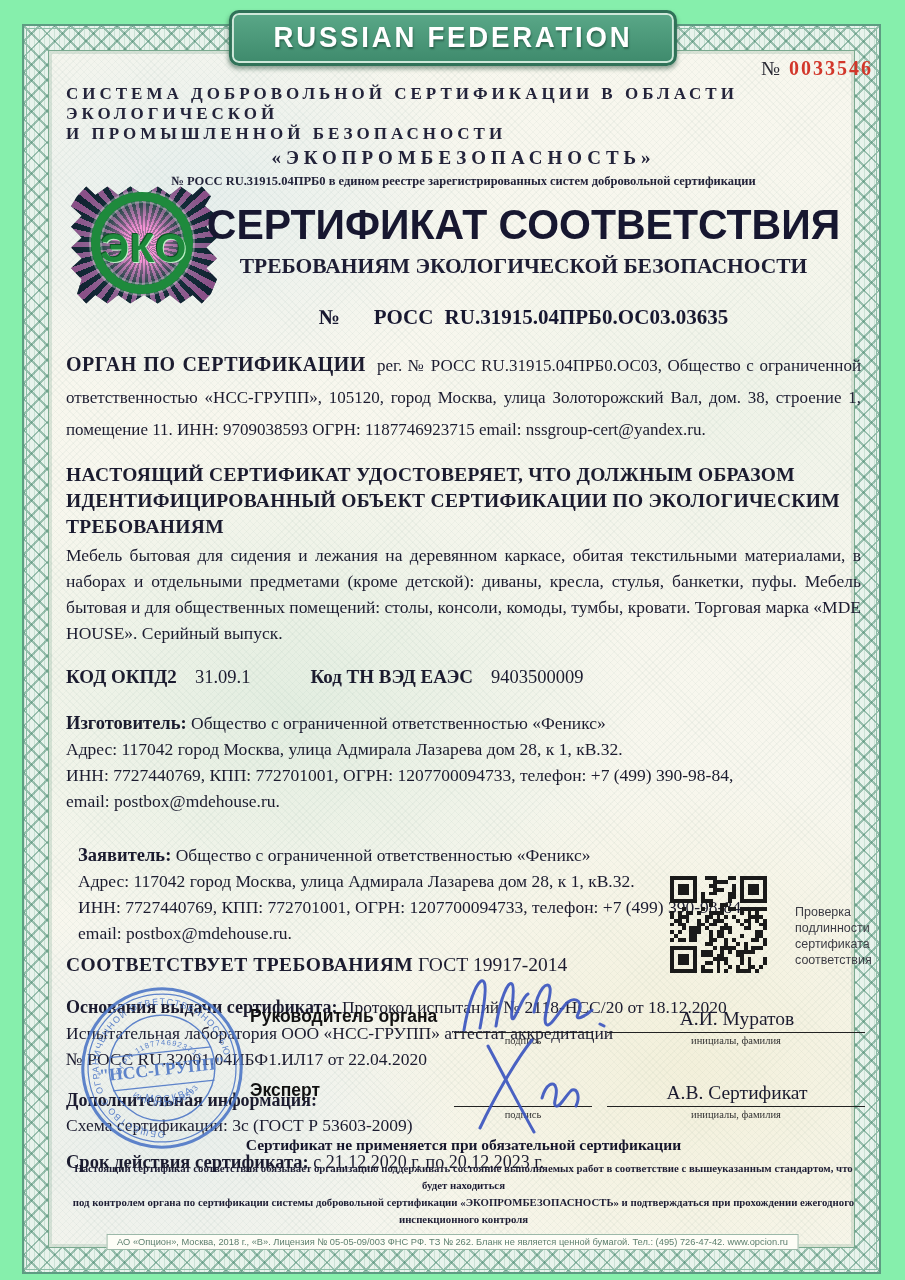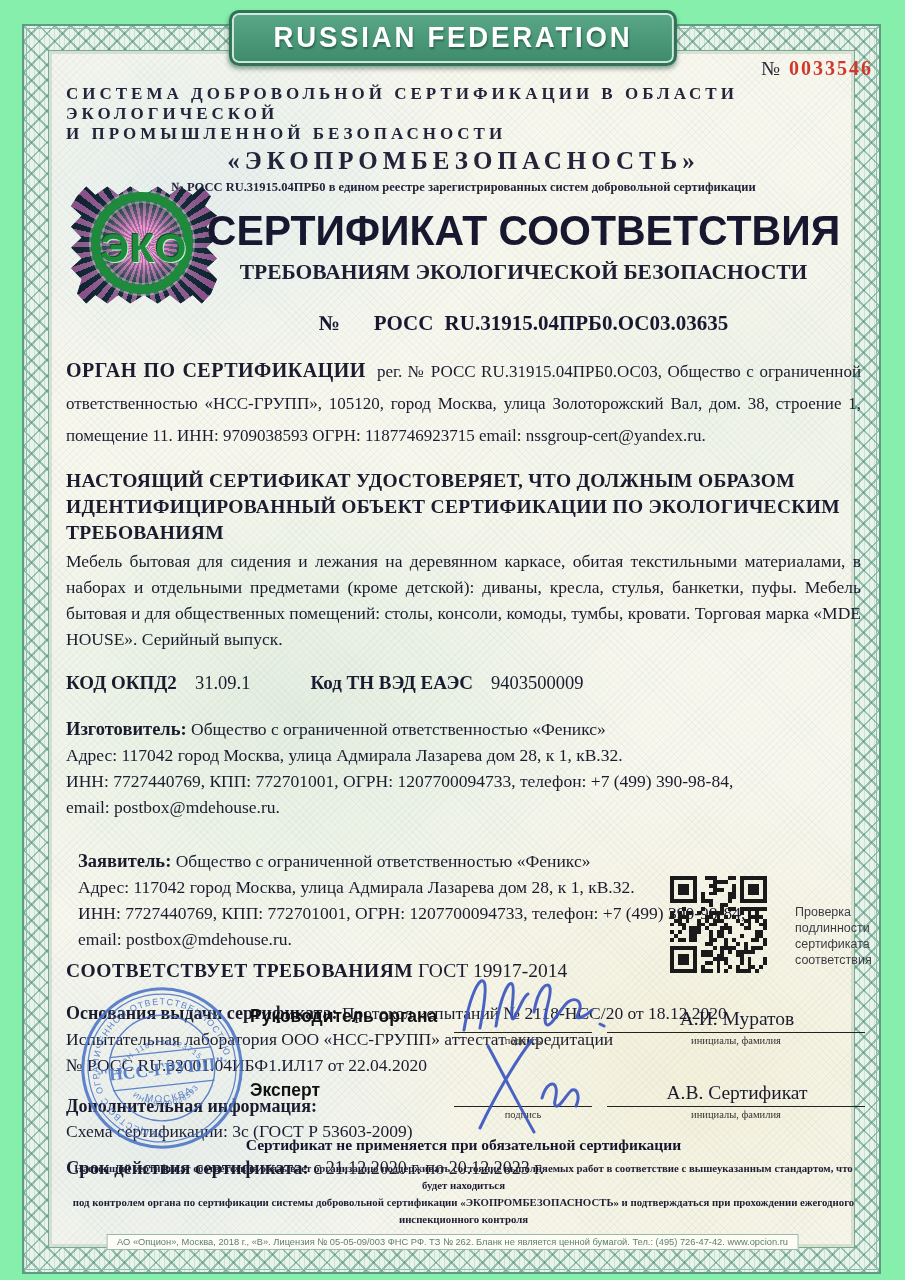--- a/index.html
+++ b/index.html
@@ -46,21 +46,21 @@
     font-size:30px; letter-spacing:3px; text-shadow:1px 2px 2px rgba(20,60,45,.55);
     transform:scaleX(.92); display:inline-block;
   }
 
   .blank-no { position:absolute; top:57px; right:32px; font-size:20px; letter-spacing:2px; color:#2a2a34; }
   .blank-no .digits { color:#d2372b; font-weight:bold; }
 
   .content { position:absolute; left:66px; right:44px; top:84px; color:#1b1b2f; }
 
   .sys1,.sys2 { text-align:left; font-size:17px; letter-spacing:4px; color:#23233a; font-weight:700; }
-  .sysname { text-align:center; font-size:25px; font-weight:bold; letter-spacing:5px; color:#23233a; margin-top:3px; }
+  .sysname { text-align:center; font-size:19px; font-weight:bold; letter-spacing:5px; color:#23233a; margin-top:3px; }
   .registry { text-align:center; font-size:12.5px; font-weight:bold; color:#23233a; margin-top:5px; }
 
   
   .eco { position:absolute; left:2px; top:100px; width:152px; height:122px; }
   .eco .burst {
     position:absolute; inset:0;
     background:
       repeating-conic-gradient(from 8deg, rgba(240,120,210,.55) 0 5deg, rgba(18,36,52,.75) 5deg 10deg),
       radial-gradient(circle at 50% 50%, #e789cd 0 16%, #7f3f8f 28%, #174a44 55%, #0d1f2c 78%);
     clip-path:polygon(6% 10%,12% 2%,18% 9%,26% 2%,33% 9%,41% 2%,50% 9%,59% 2%,67% 9%,74% 2%,82% 9%,88% 2%,94% 10%,90% 18%,98% 26%,91% 35%,98% 44%,91% 52%,98% 61%,91% 69%,98% 78%,94% 90%,88% 98%,82% 91%,74% 98%,67% 91%,59% 98%,50% 91%,41% 98%,33% 91%,26% 98%,18% 91%,12% 98%,6% 90%,9% 78%,2% 69%,9% 61%,2% 52%,9% 44%,2% 35%,9% 26%,2% 18%);

